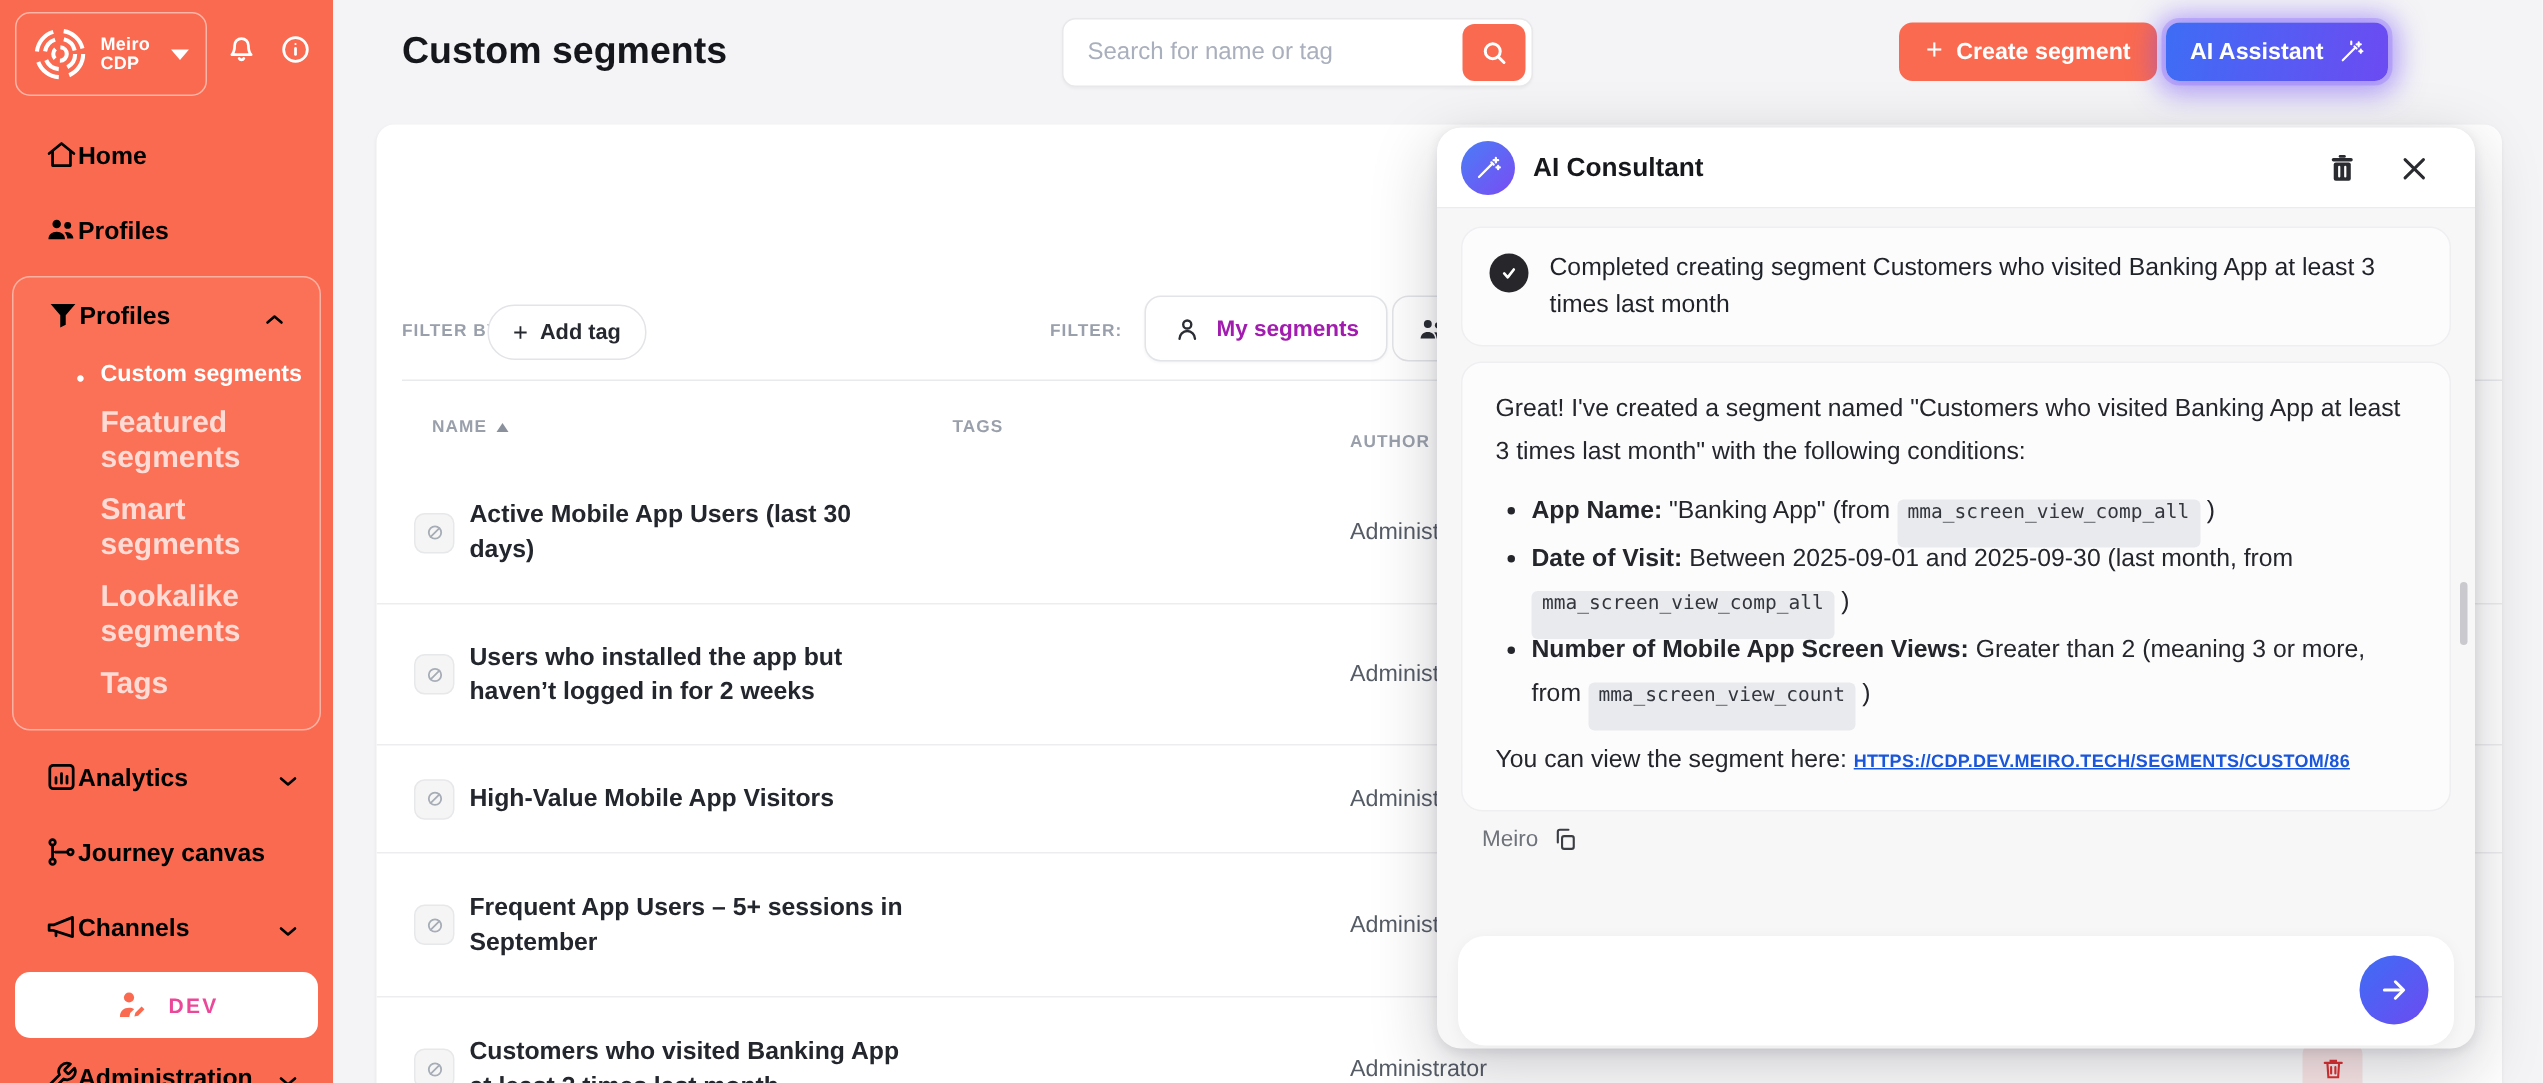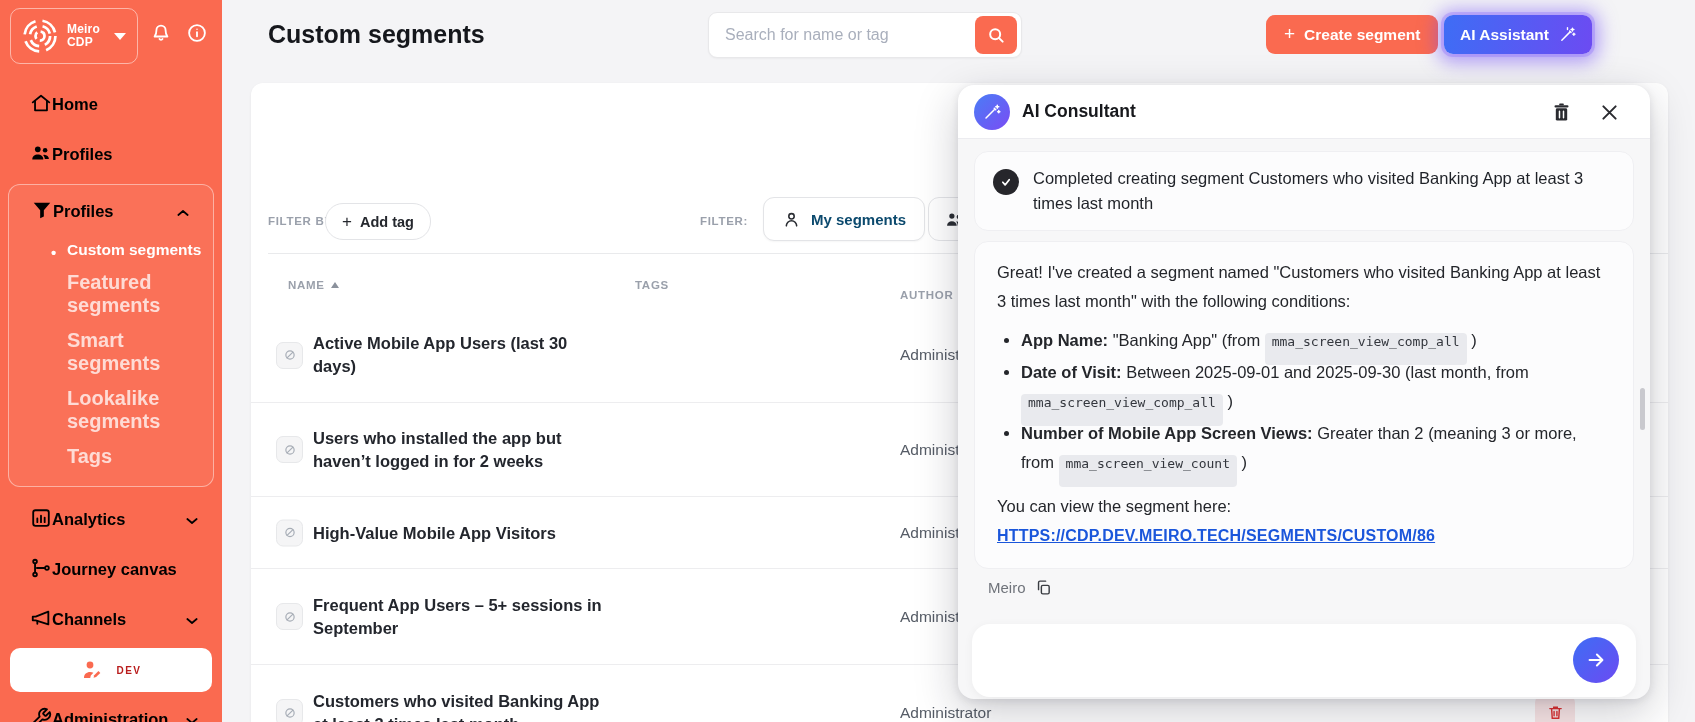--- a/index.html
+++ b/index.html
@@ -19,41 +19,41 @@
   .nav-item { display:flex; align-items:flex-end; gap:0; padding:14px 16px 14px 30px; font-size:16.5px; font-weight:700; color:#000000; cursor:pointer; position:relative; }
   .nav-item svg.mi { width:22px; height:22px; flex:0 0 auto; }
   .nav-item .chev { position:absolute; right:22px; width:16px; height:16px; }
   .seg-group { margin:6px 8px; border:1px solid rgba(255,255,255,.45); border-radius:12px; background:rgba(255,255,255,.05); padding-bottom:12px; }
   .seg-group .nav-item { padding-left:22px; }
   .sub-list { list-style:none; }
   .sub-list li { padding:6px 0 6px 58px; font-size:20px; font-weight:700; color:rgba(255,255,255,.75); cursor:pointer; position:relative; }
   .sub-list li.active { color:#fff; font-size:15.5px; }
   .sub-list li.active .dot { position:absolute; left:42px; top:9px; font-size:15px; color:#fff; }
   .dev-btn { position:absolute; left:10px; bottom:30px; width:202px; height:44px; background:#fff; border:none; border-radius:10px; display:flex; align-items:center; justify-content:center; gap:12px; cursor:pointer; font-family:inherit; }
-  .dev-btn span { font-size:10px; font-weight:700; letter-spacing:1.5px; color:#b91c1c; }
+  .dev-btn span { font-size:14px; font-weight:700; letter-spacing:1.5px; color:#ec4899; }
 
   
   .topbar { position:absolute; left:222px; top:0; right:0; height:72px; }
   .page-title { position:absolute; left:46px; top:20px; font-size:25px; font-weight:800; color:#15171c; }
   .searchbar { position:absolute; left:486px; top:12px; width:314px; height:46px; background:#fff; border:1px solid #e8e8ea; border-radius:9px; box-shadow:0 1px 2px rgba(0,0,0,.04); }
   .searchbar input { position:absolute; left:0; top:0; width:260px; height:44px; border:none; outline:none; background:transparent; padding:0 0 0 16px; font-size:16px; font-family:inherit; color:#33373d; }
   .searchbar input::placeholder { color:#a9afbc; }
   .search-btn { position:absolute; right:4px; top:3px; width:42px; height:38px; border:none; border-radius:8px; background:#fa6a50; color:#fff; cursor:pointer; display:flex; align-items:center; justify-content:center; }
   .btn-create { position:absolute; left:1044px; top:15px; height:39px; padding:0 18px; background:#fa6a50; color:#fff; border:none; border-radius:9px; font-size:15.5px; font-weight:700; font-family:inherit; cursor:pointer; display:flex; align-items:center; gap:9px; }
   .btn-create .plus { font-size:19px; font-weight:400; margin-top:-2px; }
   .btn-ai { position:absolute; left:1222px; top:15px; height:39px; padding:0 16px; border:none; border-radius:9px; color:#fff; font-size:15.5px; font-weight:700; font-family:inherit; cursor:pointer; display:flex; align-items:center; gap:10px; background:linear-gradient(100deg,#3e6df5,#6c4bf2); box-shadow:0 0 0 3px rgba(129,97,255,.28), 0 2px 18px 7px rgba(114,76,248,.5); }
 
   
   .card { position:absolute; left:251px; top:83px; width:1417px; height:639px; background:#fff; border-radius:12px 12px 0 0; box-shadow:0 1px 3px rgba(0,0,0,.06); z-index:1; overflow:hidden; }
   .mlabel { font-size:11.5px; font-weight:700; letter-spacing:.7px; color:#9aa0ab; }
   .lbl-filterby { position:absolute; left:17px; top:132px; }
   .lbl-filter   { position:absolute; left:449px; top:132px; }
   .btn-addtag { position:absolute; left:74px; top:120px; height:37px; padding:0 16px; background:#fff; border:1px solid #e3e4e7; border-radius:18px; font-size:14.5px; font-weight:600; color:#25282e; font-family:inherit; cursor:pointer; display:flex; align-items:center; gap:8px; }
   .btn-addtag .plus { font-size:17px; font-weight:400; }
-  .btn-myseg { position:absolute; left:512px; top:114px; height:44px; padding:8px 18px; background:#fff; border:1px solid #e3e4e7; border-radius:11px; font-size:15px; font-weight:600; color:#0c4a6e; font-family:inherit; cursor:pointer; display:flex; align-items:center; gap:10px; box-shadow:0 1px 2px rgba(0,0,0,.04); }
+  .btn-myseg { position:absolute; left:512px; top:114px; height:44px; padding:8px 18px; background:#fff; border:1px solid #e3e4e7; border-radius:11px; font-size:15px; font-weight:600; color:#a21caf; font-family:inherit; cursor:pointer; display:flex; align-items:center; gap:10px; box-shadow:0 1px 2px rgba(0,0,0,.04); }
   .btn-allseg { position:absolute; left:677px; top:114px; height:44px; width:130px; background:#fff; border:1px solid #e3e4e7; border-radius:11px; cursor:pointer; display:flex; align-items:center; padding-left:15px; color:#2a2d33; }
   .fdivider { position:absolute; left:17px; right:0; top:170px; height:1px; background:#e9eaec; }
   .col-name   { position:absolute; left:37px;  top:196px; display:flex; align-items:center; gap:6px; cursor:pointer; }
   .col-tags   { position:absolute; left:384px; top:196px; }
   .col-author { position:absolute; left:649px; top:206px; }
   .sort-asc { width:0; height:0; border-left:4.5px solid transparent; border-right:4.5px solid transparent; border-bottom:6px solid #8b919c; }
   .rows { position:absolute; left:0; right:0; top:225px; }
   .trow { position:relative; border-bottom:1px solid #ededef; cursor:pointer; }
   .name-cell { position:absolute; left:25px; top:50%; transform:translateY(-50%); display:flex; align-items:center; gap:10px; width:330px; }
   .seg-ico { width:27px; height:27px; flex:0 0 auto; border:1px solid #e7e8ea; background:#f5f5f6; border-radius:7px; display:flex; align-items:center; justify-content:center; color:#a7adb6; }
@@ -74,21 +74,21 @@
   .bubble { background:#fcfcfd; border:1px solid #efeff2; border-radius:14px; }
   .status-bubble { display:flex; gap:14px; padding:14px 18px; align-items:flex-start; margin-bottom:10px; }
   .check-circle { width:26px; height:26px; border-radius:50%; background:#26262b; color:#fff; flex:0 0 auto; display:flex; align-items:center; justify-content:center; margin-top:3px; }
   .status-text { font-size:16.5px; color:#1f2228; line-height:25px; max-width:610px; }
   .msg-bubble { padding:16px 22px 18px; font-size:16.5px; color:#24262b; line-height:29px; }
   .msg-bubble ul { margin:10px 0 0 24px; }
   .msg-bubble li { margin-bottom:2px; }
   .msg-bubble b { font-weight:700; }
   .msg-bubble code { font-family:"DejaVu Sans Mono", monospace; font-size:13px; background:#e9eaee; color:#33363d; padding:1px 7px 16px; border-radius:4px; white-space:nowrap;margin-top:25px; }
   .msg-outro { margin-top:14px; }
-  .seg-link { color:#1a56db; font-size:16px; font-weight:700; letter-spacing:.2px; text-decoration:underline; cursor:pointer; }
+  .seg-link { color:#1a56db; font-size:12px; font-weight:700; letter-spacing:.2px; text-decoration:underline; cursor:pointer; }
   .sender-row { display:flex; align-items:center; gap:9px; margin:10px 0 0 14px; color:#6f737a; font-size:15px; }
   .copy-btn { border:none; background:none; cursor:pointer; color:#3a3d42; display:flex; padding:0; }
   .ai-scrollthumb { position:absolute; right:5px; top:303px; width:5px; height:42px; border-radius:3px; background:#c9c9ce; cursor:pointer; }
   .ai-input { position:absolute; left:14px; right:14px; bottom:2px; height:73px; background:#fff; border-radius:18px; box-shadow:0 2px 10px rgba(0,0,0,.05); }
   .ai-input input { position:absolute; left:0; top:0; width:620px; height:100%; border:none; outline:none; background:transparent; padding:0 0 0 24px; font-size:17px; font-family:inherit; color:#33373d; }
   .ai-input input::placeholder { color:#9aa1ac; }
   .send-btn { position:absolute; right:17px; top:13px; width:46px; height:46px; border:none; border-radius:50%; background:linear-gradient(135deg,#3e6df5,#6c4bf2); color:#fff; cursor:pointer; display:flex; align-items:center; justify-content:center; }
 </style>
 </head>
 <body>

